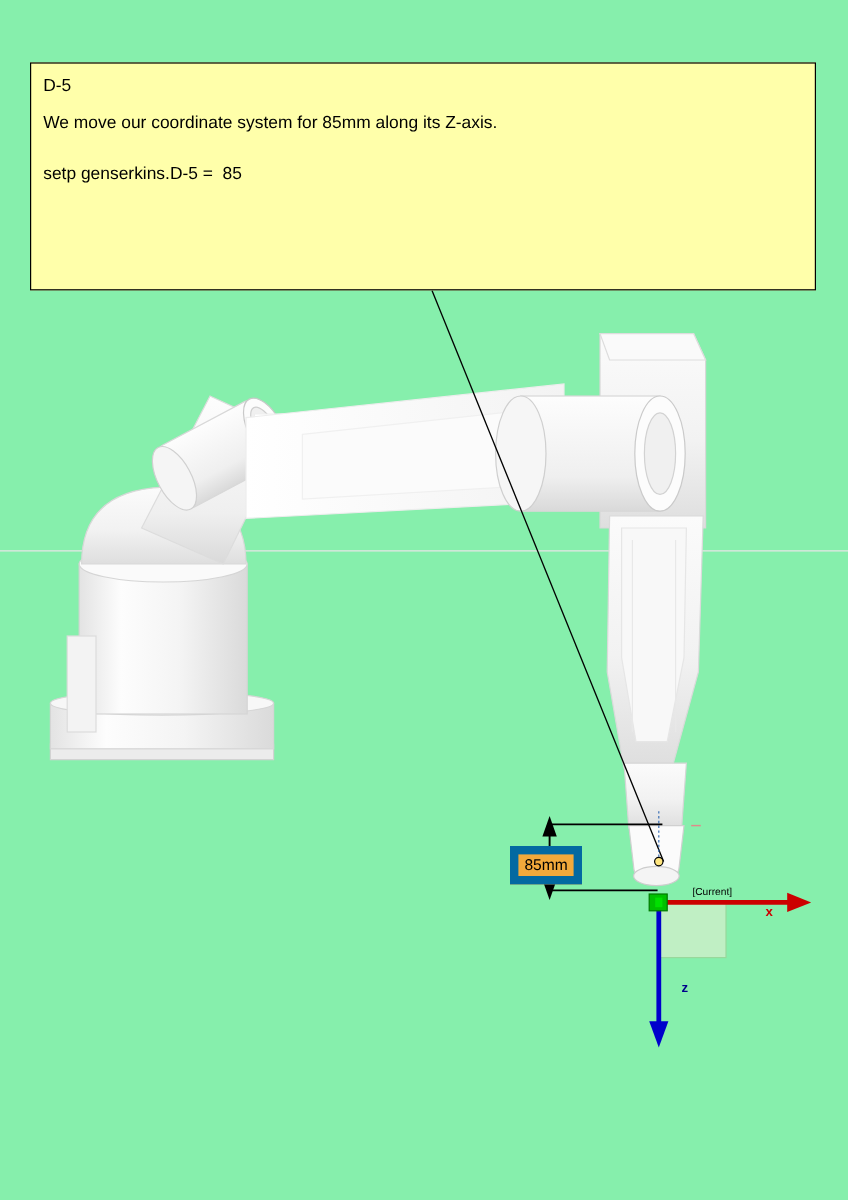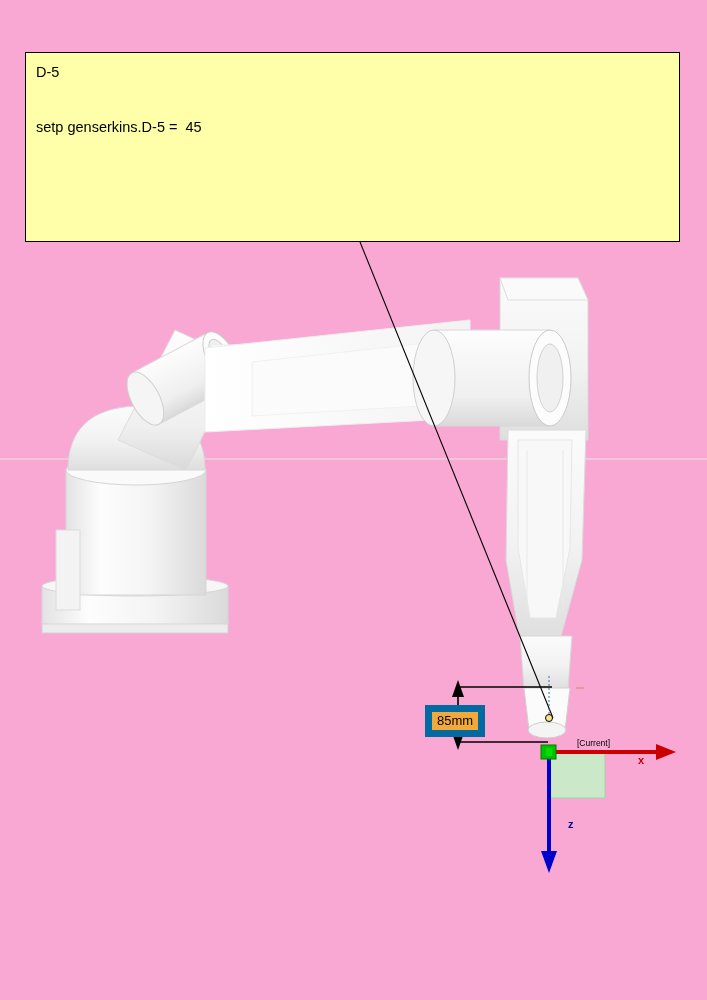--- a/index.html
+++ b/index.html
@@ -13,21 +13,21 @@
     position: relative;
     font-family: "Liberation Sans", sans-serif;
     overflow: hidden;
   }
 
   #stage {
     position: absolute;
     left: 0; top: 0;
     width: 707px;
     height: 1000px;
-    background: #f9a8d4;
+    background: #86efac;
   }
 
   
   .note-box {
     position: absolute;
     left: 25px;
     top: 52px;
     width: 655px;
     height: 190px;
     background: #ffffaa;
@@ -209,23 +209,24 @@
       <rect x="541" y="745" width="15" height="14" fill="#00c000" stroke="#007a00" stroke-width="1"></rect>
       <rect x="546" y="748" width="6" height="8" fill="#00e000"></rect>
 
       <circle cx="549" cy="718" r="3.5" fill="#ffe680" stroke="#000000" stroke-width="1"></circle>
     </g>
   </svg>
 
   <div class="note-box">
     <div class="note-line">D-5</div>
     <div class="note-gap-sm"></div>
+    <div class="note-line">We move our coordinate system for 85mm along its Z-axis.</div>
     <div class="note-gap-md"></div>
     <div class="note-gap-md"></div>
-    <div class="note-line">setp genserkins.D-5 =  45</div>
+    <div class="note-line">setp genserkins.D-5 =  85</div>
   </div>
 
   <div class="dim-label">85mm</div>
   <div class="current-label">[Current]</div>
   <div class="axis-x-label">x</div>
   <div class="axis-z-label">z</div>
 
 </div>
 
 </body></html>

